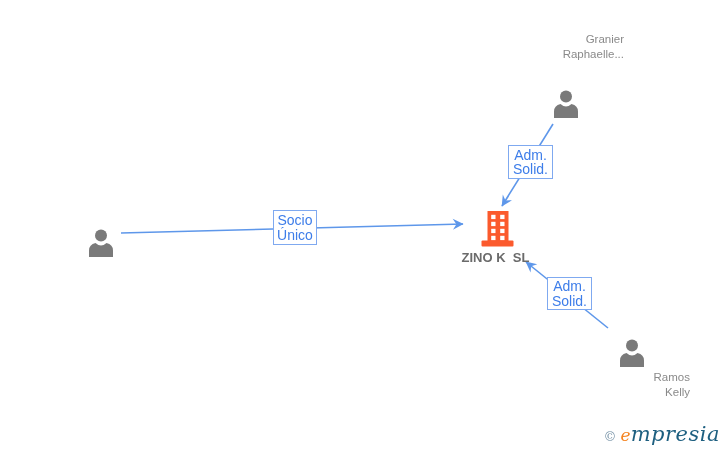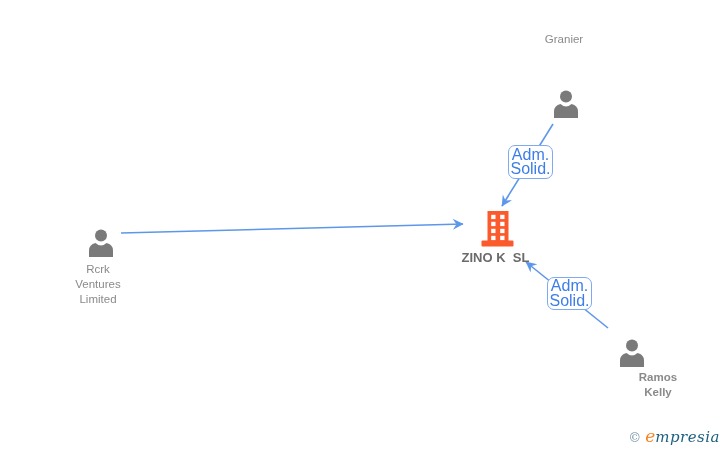--- a/index.html
+++ b/index.html
@@ -11,59 +11,59 @@
     font-family:"Liberation Sans","DejaVu Sans",sans-serif;
   }
   #diagram-svg{position:absolute;left:0;top:0;}
   .edge-line{stroke:var(--line);stroke-width:1.6;fill:none;}
   .arrow-head{fill:var(--line);}
   .person-shape{fill:var(--person_icon);}
   .building-body{fill:var(--building);}
   .building-window{fill:#ffffff;}
   .node-label{
     position:absolute;
-    text-align:center;
+    text-align:right;
     color:var(--person_text);
     font-size:11.5px;
     line-height:15px;
   }
   .company-label{
     position:absolute;
     text-align:center;
     color:var(--company_text);
     font-size:13px;
     font-weight:bold;
     white-space:pre;
   }
   .edge-label{
     position:absolute;
     box-sizing:border-box;
     background:#ffffff;
     border:1.5px solid var(--label_border);
-    border-radius:7px;
+    border-radius:0;
     color:var(--label_text);
-    font-size:16px;
+    font-size:14px;
     line-height:14.5px;
     text-align:center;
     display:flex;
     flex-direction:column;
     justify-content:center;
     align-items:center;
   }
   .node-label span, .edge-label span{display:block;}
   #brand{
     position:absolute;
     right:8px;bottom:4px;
     font-family:"DejaVu Serif","Liberation Serif",serif;
     font-style:italic;
     white-space:nowrap;
   }
   #brand .copyright{color:var(--copyright);font-size:13px;font-style:normal;margin-right:4px;}
   #brand .brand-e{color:var(--brand_orange);font-size:17px;}
-  #brand .brand-rest{color:var(--brand_teal);font-size:15px;letter-spacing:0.5px;}
+  #brand .brand-rest{color:var(--brand_teal);font-size:21px;letter-spacing:0.5px;}
 </style>
 </head>
 <body>
 
 <div id="canvas">
 
   <svg id="diagram-svg" width="728" height="450" viewBox="0 0 728 450">
     <defs>
       <marker id="arrow" viewBox="0 0 10 10" refX="9" refY="5" markerWidth="7.5" markerHeight="7.5" orient="auto-start-reverse">
         <path class="arrow-head" d="M0.5,0.5 L9.5,5 L0.5,9.5 L3.5,5 Z"></path>
@@ -100,35 +100,35 @@
         <rect class="building-window" x="491.2" y="228.8" width="4.3" height="4.3"></rect>
         <rect class="building-window" x="500.2" y="228.8" width="4.3" height="4.3"></rect>
         <rect class="building-window" x="491.2" y="235.8" width="4.3" height="4.3"></rect>
         <rect class="building-window" x="500.2" y="235.8" width="4.3" height="4.3"></rect>
       </g>
     </g>
   </svg>
 
   <div class="node-label" style="left:504px;top:32px;width:120px;">
     <span>Granier</span>
+    <span>Raphaelle...</span>
   </div>
 
-  <div class="node-label" style="left:38px;top:262px;width:120px;">
-    <span>Rcrk</span>
-    <span>Ventures</span>
-    <span>Limited</span>
-  </div>
 
-  <div class="node-label" style="left:598px;top:370px;width:120px;font-weight:bold;">
+  <div class="node-label" style="left:570px;top:370px;width:120px;">
     <span>Ramos</span>
     <span>Kelly</span>
   </div>
 
   <div class="company-label" style="left:435px;top:250px;width:121px;">ZINO K  SL</div>
 
+  <div class="edge-label" style="left:273px;top:210px;width:44px;height:35px;">
+    <span>Socio</span>
+    <span>Único</span>
+  </div>
 
   <div class="edge-label" style="left:508px;top:145px;width:45px;height:34px;">
     <span>Adm.</span>
     <span>Solid.</span>
   </div>
 
   <div class="edge-label" style="left:547px;top:277px;width:45px;height:33px;">
     <span>Adm.</span>
     <span>Solid.</span>
   </div>

